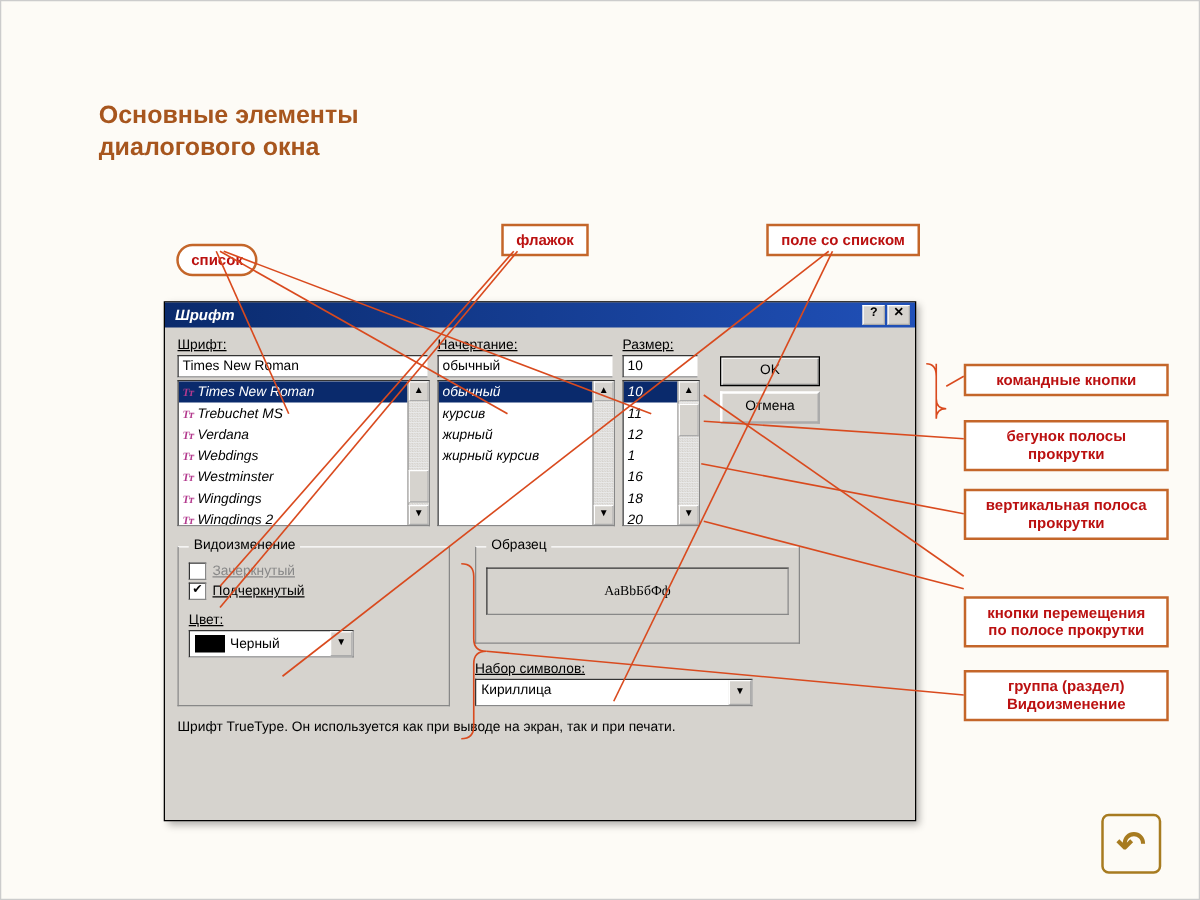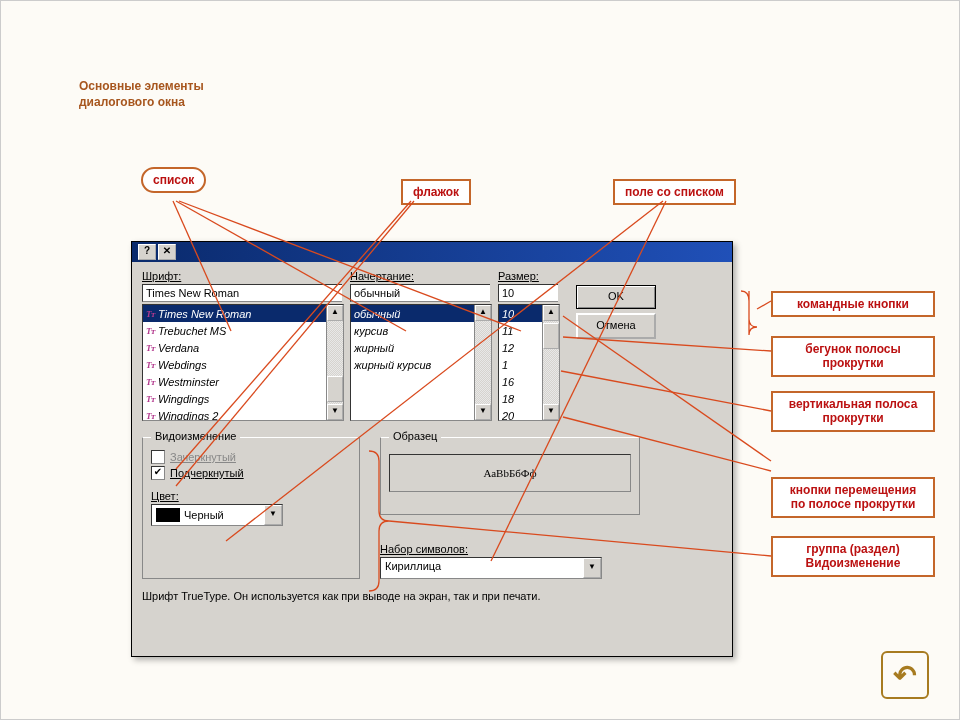--- a/index.html
+++ b/index.html
@@ -11,21 +11,21 @@
     font-size: 11px;
     position: relative;
     overflow: hidden;
     box-sizing: border-box;
     border: 1px solid #ccc;
   }
   .slide-title {
     position: absolute;
     top: 78px;
     left: 78px;
-    font-size: 12px;
+    font-size: 20px;
     font-weight: bold;
     color: #a7561e;
     line-height: 1.3;
   }
 
   
   .annot-top, .annot-right {
     position: absolute;
     border: 2px solid #c4662a;
     background: #fff;
@@ -214,32 +214,33 @@
   }
 </style>
 </head>
 <body>
 
 <div class="slide-title">
   <span>Основные элементы</span><br>
   <span>диалогового окна</span>
 </div>
 
-<div class="annot-top" style="left:140px; top:166px;border-radius:13px;">список</div>
+<div class="annot-top" style="left:140px; top:194px;border-radius:13px;">список</div>
 <div class="annot-top" style="left:400px; top:178px;">флажок</div>
 <div class="annot-top" style="left:612px; top:178px;">поле со списком</div>
 
 <div class="annot-right" style="left:770px; top:290px; width:140px;">командные кнопки</div>
 <div class="annot-right" style="left:770px; top:335px; width:140px;">бегунок полосы прокрутки</div>
 <div class="annot-right" style="left:770px; top:390px; width:140px;">вертикальная полоса прокрутки</div>
 <div class="annot-right" style="left:770px; top:448px; width:140px;margin-top:28px;">кнопки перемещения по полосе прокрутки</div>
 <div class="annot-right" style="left:770px; top:535px; width:140px;">группа (раздел) Видоизменение</div>
 
 <div class="dialog">
   <div class="titlebar">
+    <div class="title">Шрифт</div>
     <div class="titlebtn">?</div>
     <div class="titlebtn">✕</div>
   </div>
   <div class="body">
     <div class="columns">
 
       <div class="col-font">
         <div class="label underline">Шрифт:</div>
         <div class="input-wrap">
             <input class="txtinput" value="Times New Roman" style="">
@@ -374,21 +375,21 @@
           <div class="swatch"></div>
           <div class="lbl">Черный</div>
           <div class="dropbtn">▼</div>
         </div>
       </div>
 
       <div style="width:260px">
         <div class="group" style="height:58px" data-title="Образец">
           <div class="sample-box">АаВbБбФф</div>
         </div>
-        <div style="margin-top:28px" class="label underline">Набор символов:</div>
+        <div style="margin-top:14px" class="label underline">Набор символов:</div>
         <div class="script-drop">
           <div class="lbl">Кириллица</div>
           <div class="dropbtn">▼</div>
         </div>
       </div>
     </div>
 
     <div class="hint">Шрифт TrueType. Он используется как при выводе на экран, так и при печати.</div>
   </div>
 </div>

